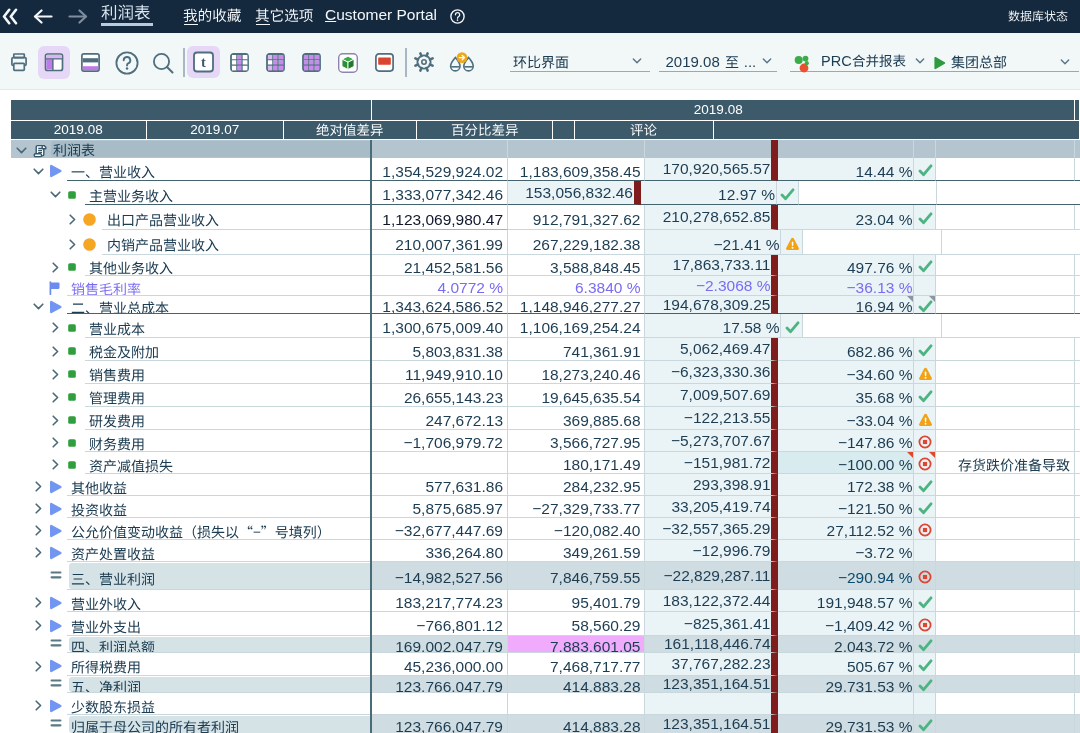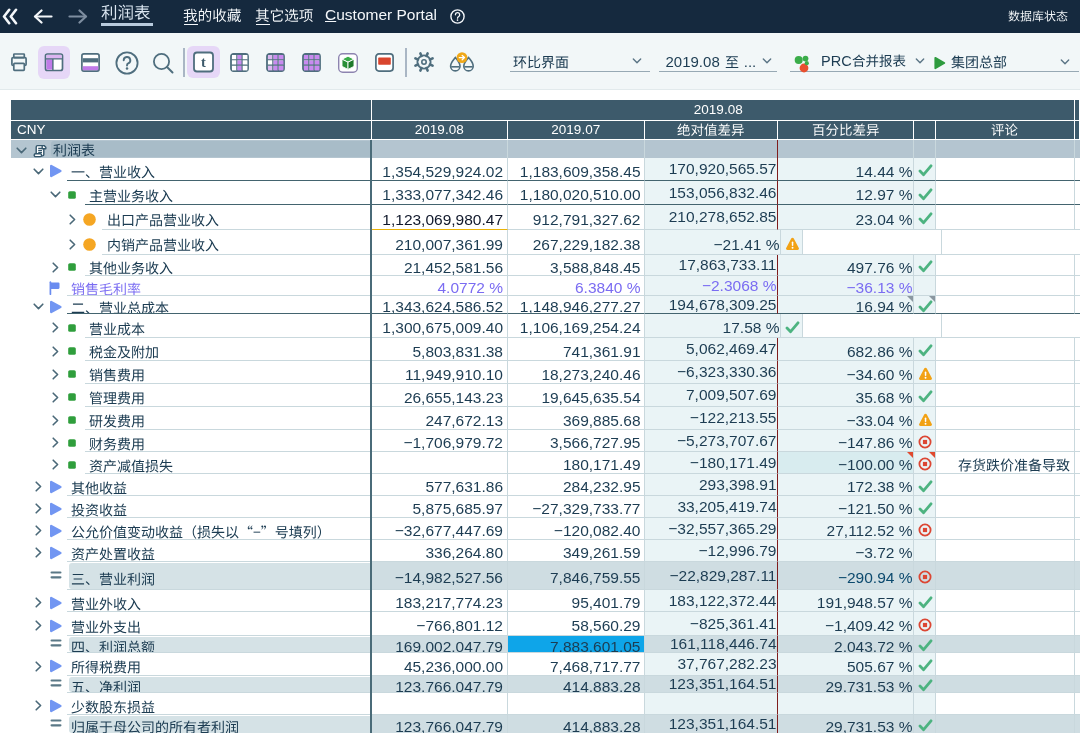--- a/index.html
+++ b/index.html
@@ -5,21 +5,21 @@
   font-family:"Liberation Sans",sans-serif; }
 svg { display:block; }
 .nav { position:absolute; left:0; top:0; width:1080px; height:33px; background:#15293e; }
 .toolbar { position:absolute; left:0; top:33px; width:1080px; height:57px; background:#f2f7f8; border-bottom:1px solid #e2eaec; }
 .tbl { position:absolute; left:11px; top:100px; width:1069px; height:633px; font-size:15.5px; color:#1c3c52; }
 .row { display:flex; width:1069px; }
 .c { flex:none; display:flex; align-items:center; overflow:hidden; white-space:nowrap; }
 .lab { width:361px; border-right:2px solid #4a6b78; position:relative; }
 .n08 { width:135.5px; justify-content:flex-end; padding-right:3.5px; padding-top:5px; border-right:1px solid #c9d8dd; }
 .n07 { width:137.5px; justify-content:flex-end; padding-right:3.5px; padding-top:5px; border-right:1px solid #c9d8dd; }
-.nabs { width:133px; justify-content:flex-end; padding-right:0.5px; padding-top:0; border-right:1px solid #7f1d1d; }
+.nabs { width:133px; justify-content:flex-end; padding-right:0.5px; padding-top:0; border-right:7px solid #7f1d1d; }
 .npct { width:136px; justify-content:flex-end; padding-right:0.5px; padding-top:5px; border-right:1px solid #c9d8dd; }
 .icel { width:22px; justify-content:center; padding-top:3px; padding-left:1.5px; border-right:1px solid #c9d8dd; }
 .cmt { width:138.5px; border-right:1px solid #c9d8dd; }
 .xtra { flex:1; }
 .hd { background:#3d5a6b; color:#fff; font-size:13.5px; }
 .hd .c { border-right:1.5px solid #fff; justify-content:center; padding:0 !important; }
 .hd .lab { border-right:1.5px solid #fff; justify-content:flex-start; padding-left:6px !important; }
 </style></head>
 <body>
 <svg width="0" height="0" style="position:absolute">
@@ -436,21 +436,20 @@
       </span>
     </div>
   </div>
 <div class="tbl">
   <div class="row hd" style="height:20.5px;border-bottom:1.5px solid #fff">
     <div class="c lab"></div>
     <div class="c" style="width:702.5px;justify-content:center;border-right:1.5px solid #fff;padding-right:9px !important">2019.08</div>
     <div class="c" style="flex:1"></div>
   </div>
   <div class="row hd" style="height:19px;border-bottom:1.5px solid #fff">
-    <div class="c lab">CNY</div>
     <div class="c n08">2019.08</div>
     <div class="c n07">2019.07</div>
     <div class="c nabs">
         <svg width="67.5" height="13.5" viewBox="0 0 67.5 13.5">
           <g fill="#fff" transform="translate(0,11.88) scale(0.0135,-0.0135)">
             <use href="#u7EDD" x="0"></use>
             <use href="#u5BF9" x="1000"></use>
             <use href="#u503C" x="2000"></use>
             <use href="#u5DEE" x="3000"></use>
             <use href="#u5F02" x="4000"></use>
@@ -573,21 +572,20 @@
               <use href="#u4E1A" x="2000"></use>
               <use href="#u52A1" x="3000"></use>
               <use href="#u6536" x="4000"></use>
               <use href="#u5165" x="5000"></use>
             </g>
           </svg>
         </span>
         <span style="position:absolute;left:73.8px;right:0;bottom:0;height:1px;background:#43646f"></span>
       </div>
       <div class="c n08" style="background:#fff;border-bottom:1px solid #43646f;color:#1c3c52">1,333,077,342.46</div>
-      <div class="c n07" style="background:#fff;border-bottom:1px solid #43646f;color:#1c3c52">1,180,020,510.00</div>
       <div class="c nabs" style="background:#eaf4f6;border-bottom:1px solid #43646f;color:#1c3c52">153,056,832.46</div>
       <div class="c npct" style="background:#eaf4f6;border-bottom:1px solid #43646f;color:#1c3c52;position:relative">12.97 %</div>
       <div class="c icel" style="background:#eaf4f6;border-bottom:1px solid #43646f;;position:relative">
         <svg width="15" height="13" viewBox="0 0 15 13">
           <path d="M2 7 L5.6 10.7 L13 1.8" fill="none" stroke="#4db380" stroke-width="2.8" stroke-linecap="round" stroke-linejoin="round"></path>
         </svg>
       </div>
       <div class="c cmt" style="background:#fff;border-bottom:1px solid #43646f;;position:relative"></div>
       <div class="c xtra" style="background:#fff;border-bottom:1px solid #43646f;"></div>
     </div>
@@ -1021,21 +1019,21 @@
               <use href="#u503C" x="3000"></use>
               <use href="#u635F" x="4000"></use>
               <use href="#u5931" x="5000"></use>
             </g>
           </svg>
         </span>
         <span style="position:absolute;left:73.8px;right:0;bottom:0;height:1px;background:#c9d8dd"></span>
       </div>
       <div class="c n08" style="background:#fff;border-bottom:1px solid #c9d8dd;color:#1c3c52"></div>
       <div class="c n07" style="background:#fff;border-bottom:1px solid #c9d8dd;color:#1c3c52">180,171.49</div>
-      <div class="c nabs" style="background:#eaf4f6;border-bottom:1px solid #c9d8dd;color:#1c3c52">−180,171.49</div>
+      <div class="c nabs" style="background:#eaf4f6;border-bottom:1px solid #c9d8dd;color:#1c3c52">−151,981.72</div>
       <div class="c npct" style="background:#d8ecef;border-bottom:1px solid #c9d8dd;color:#1c3c52;position:relative">−100.00 %<span style="position:absolute;top:0;right:0;width:0;height:0;border-top:6px solid #e0492e;border-left:6px solid transparent"></span></div>
       <div class="c icel" style="background:#eaf4f6;border-bottom:1px solid #c9d8dd;;position:relative">
         <svg width="14" height="14" viewBox="0 0 14 14">
           <circle cx="7" cy="7" r="5.6" fill="none" stroke="#dc4633" stroke-width="1.8"></circle>
           <rect x="4.9" y="4.9" width="4.2" height="4.2" fill="#dc4633"></rect>
         </svg>
         <span style="position:absolute;top:0;right:0;width:0;height:0;border-top:6px solid #e0492e;border-left:6px solid transparent"></span>
       </div>
       <div class="c cmt" style="background:#fff;border-bottom:1px solid #c9d8dd;;position:relative">
         <span style="position:absolute;right:4px;top:50%;margin-top:-4.5px;line-height:0">
@@ -1345,21 +1343,21 @@
               <use href="#u5229" x="2000"></use>
               <use href="#u6DA6" x="3000"></use>
               <use href="#u603B" x="4000"></use>
               <use href="#u989D" x="5000"></use>
             </g>
           </svg>
         </span>
         <span style="position:absolute;left:55.8px;right:0;bottom:0;height:1px;background:#c9d8dd"></span>
       </div>
       <div class="c n08" style="background:#cfdde2;border-bottom:1px solid #c9d8dd;color:#1c3c52">169,002,047.79</div>
-      <div class="c n07" style="background:#0ea5e9;border-bottom:1px solid #c9d8dd;color:#1c3c52">7,883,601.05</div>
+      <div class="c n07" style="background:#f0abfc;border-bottom:1px solid #c9d8dd;color:#1c3c52">7,883,601.05</div>
       <div class="c nabs" style="background:#cfdde2;border-bottom:1px solid #c9d8dd;color:#1c3c52">161,118,446.74</div>
       <div class="c npct" style="background:#cfdde2;border-bottom:1px solid #c9d8dd;color:#1c3c52;position:relative">2,043.72 %</div>
       <div class="c icel" style="background:#cfdde2;border-bottom:1px solid #c9d8dd;;position:relative">
         <svg width="15" height="13" viewBox="0 0 15 13">
           <path d="M2 7 L5.6 10.7 L13 1.8" fill="none" stroke="#4db380" stroke-width="2.8" stroke-linecap="round" stroke-linejoin="round"></path>
         </svg>
       </div>
       <div class="c cmt" style="background:#cfdde2;border-bottom:1px solid #c9d8dd;;position:relative"></div>
       <div class="c xtra" style="background:#cfdde2;border-bottom:1px solid #c9d8dd;"></div>
     </div>

